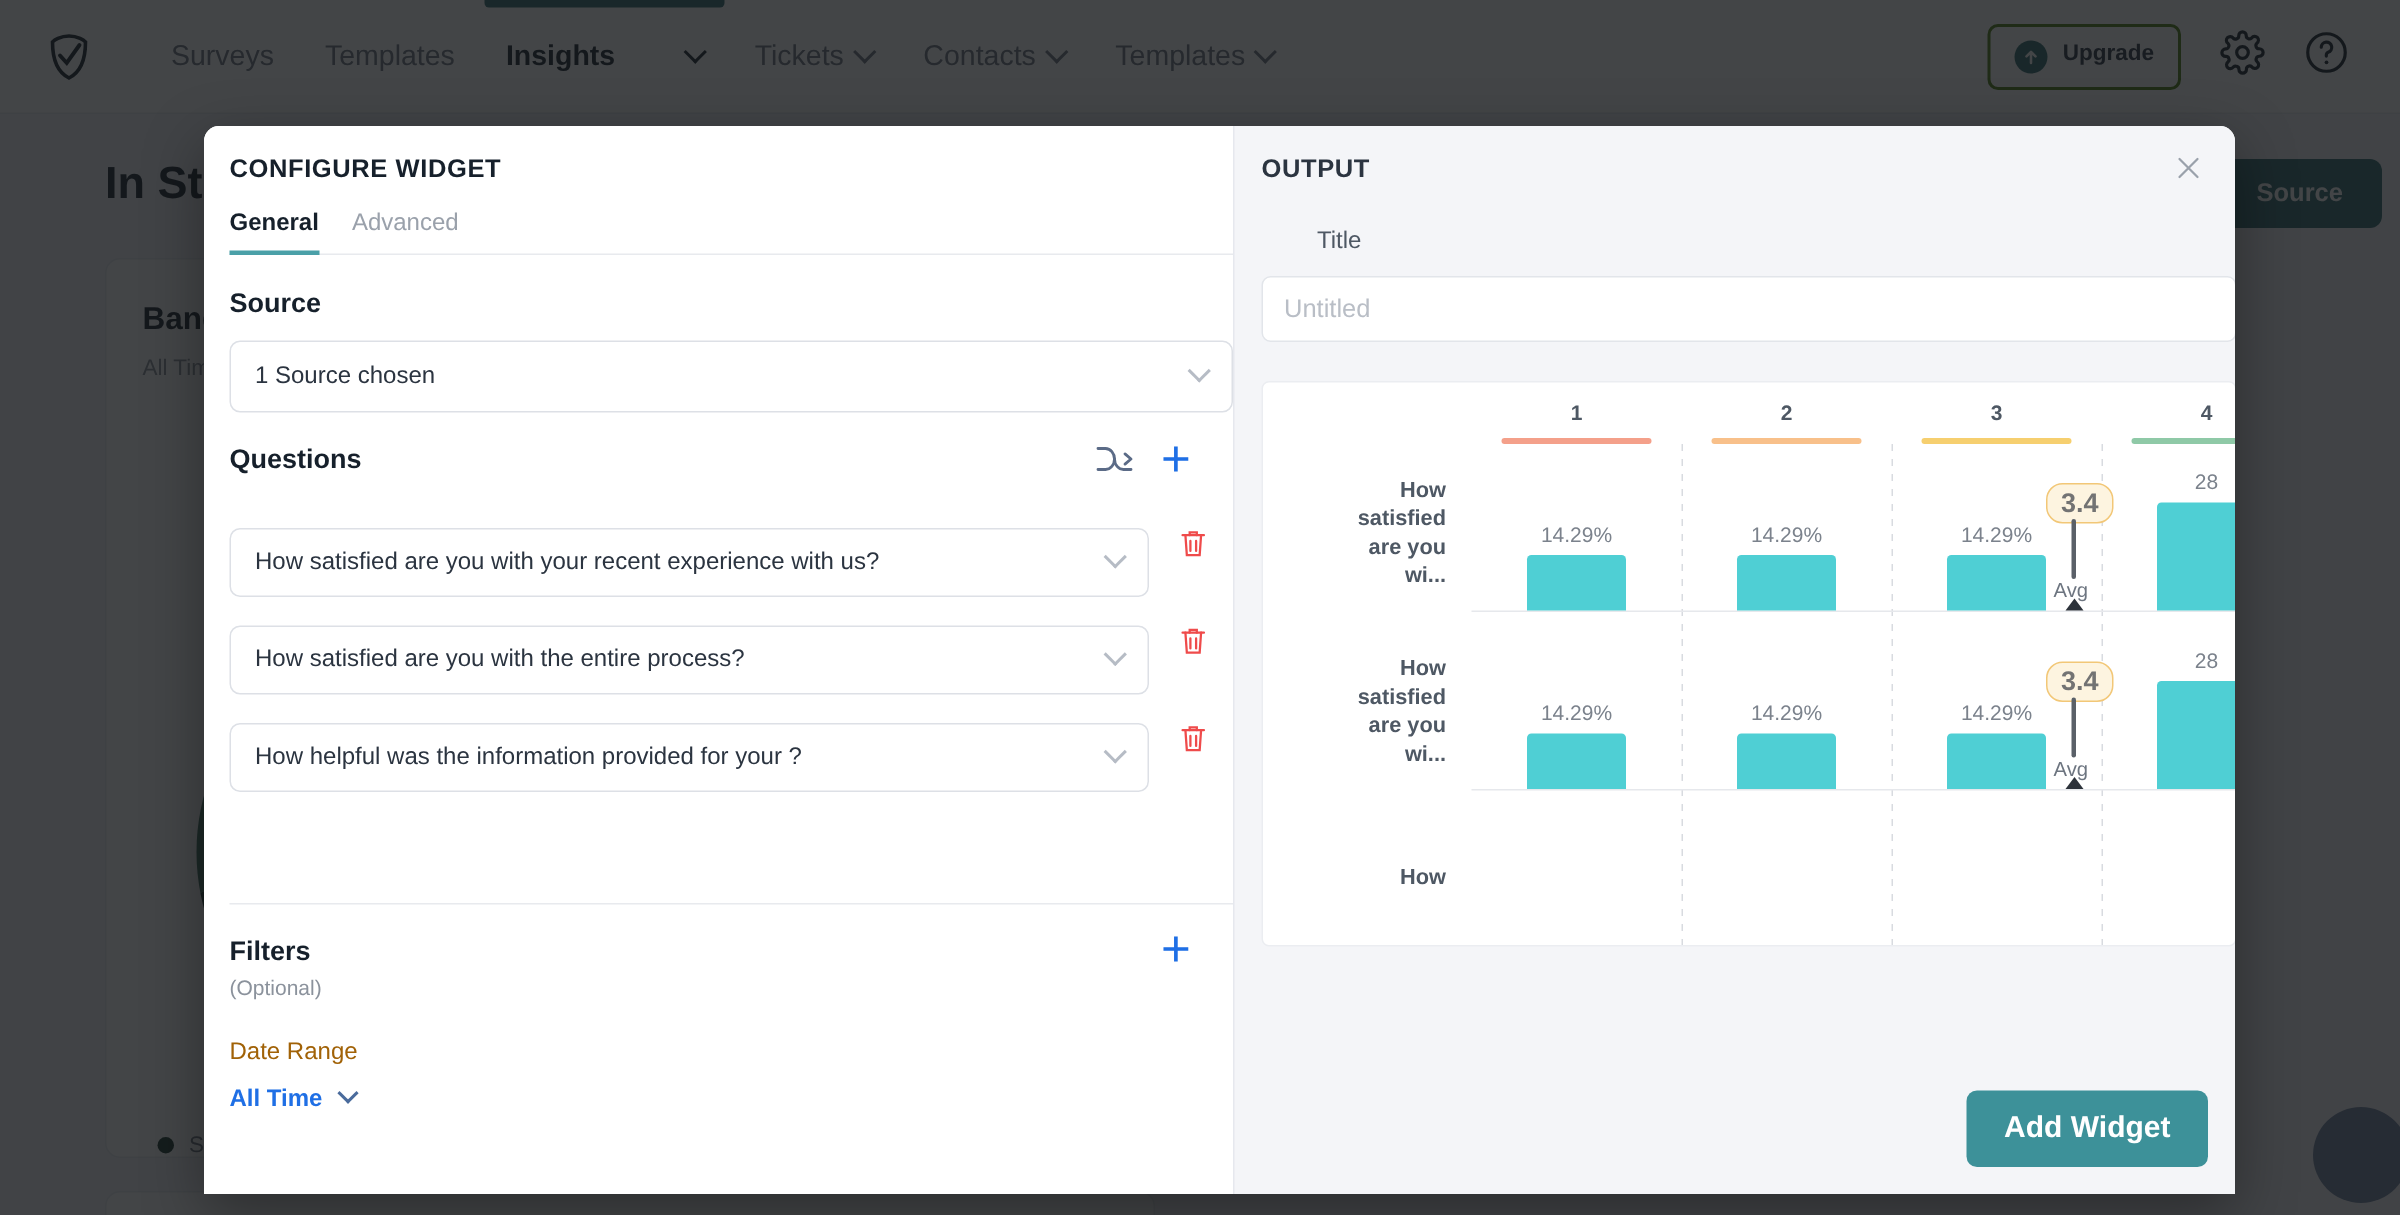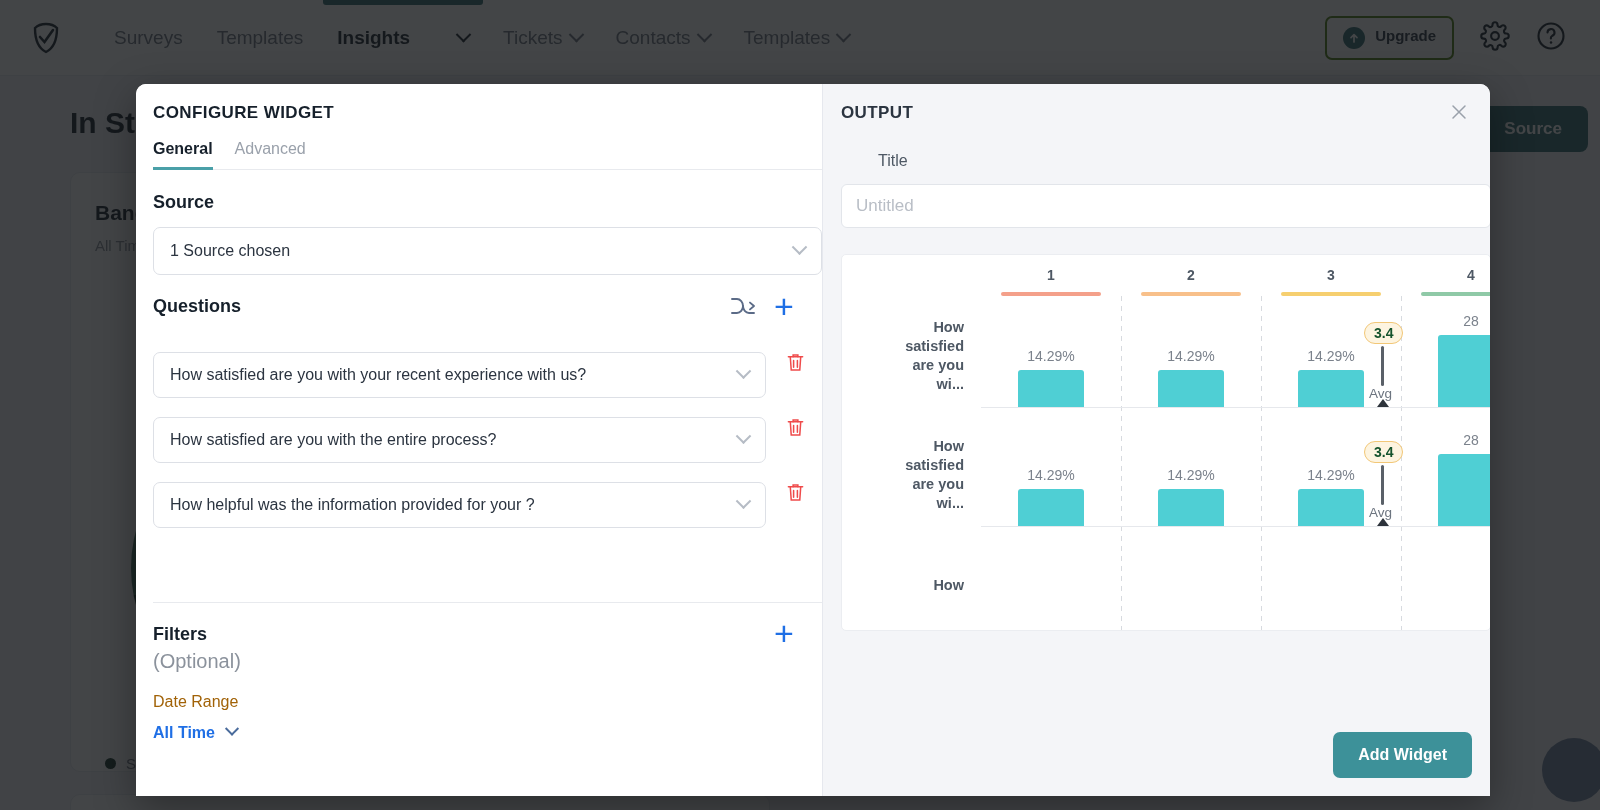--- a/index.html
+++ b/index.html
@@ -106,21 +106,21 @@
   #q-add-icon  { position:absolute; left: 638px; top: 205px; cursor:pointer;
                  font-size: 34px; color:#1f6fe5; line-height: 1; font-weight: 300; }
 
   .q-row { position:absolute; left: 17px; width: 669px; height: 46px; display:flex; }
   .q-select { width: 613px; height: 46px; border:1px solid #dde0e6; border-radius:7px; background:#fff;
               display:flex; align-items:center; padding: 0 16px; font-size:16px; color:#2b3440; cursor:pointer; }
   .q-del { margin-left: 20px; cursor:pointer; }
 
   #divider { position:absolute; left: 17px; top: 518px; width: 669px; height:1px; background:#e8eaee; }
   #filters-label { position:absolute; left: 17px; top: 540px; }
-  #filters-optional { position:absolute; left: 17px; top: 566px; font-size:20px; color:#8b929c; }
+  #filters-optional { position:absolute; left: 17px; top: 566px; font-size:14px; color:#8b929c; }
   #filters-add { position:absolute; left: 638px; top: 532px; font-size: 34px; color:#1f6fe5;
                  line-height:1; font-weight:300; cursor:pointer; }
   #date-range-label { position:absolute; left: 17px; top: 609px; font-size: 16px; color:#a16207; }
   #date-range-value { position:absolute; left: 17px; top: 640px; display:flex; align-items:center; gap:12px;
                       font-size:16px; font-weight:700; color:#1f6fe5; cursor:pointer; }
   .blue-caret { width:10px; height:10px; border-right:2px solid #4a6b9c; border-bottom:2px solid #4a6b9c;
                 transform: rotate(45deg) translate(-3px,-3px); }
 
   
   #output-title { position:absolute; left: 18px; top: 19px; font-size: 17px; font-weight: 700;
@@ -145,29 +145,29 @@
   .col-bar  { position:absolute; top: 37px; height: 4px; border-radius: 2px; }
   .vgrid { position:absolute; top: 41px; bottom: 0; width:1px;
            background: repeating-linear-gradient(to bottom,#d8dbe0 0 5px,transparent 5px 10px); }
   .row-band { position:absolute; left: 0; right: 0; }
   .row-label { position:absolute; left: 10px; width: 112px; text-align:right;
                font-size: 14.5px; font-weight:700; color:#4e5864; line-height: 19px; }
   .row-base { position:absolute; left: 139px; right: 0; height:1px; background:#e6e8ec; }
   .bar { position:absolute; background:#4fcfd4; border-radius: 3px 3px 0 0; }
   .bar-val { position:absolute; font-size: 14px; color:#7b828c; text-align:center; }
   .avg-pill { position:absolute; background:#fdf4e0; border:1.5px solid #f2c777; border-radius:11px;
-              font-size: 14px; font-weight: 700; color:#14532d; padding: 2px 9px; white-space:nowrap; }
+              font-size: 18px; font-weight: 700; color:#737373; padding: 2px 9px; white-space:nowrap; }
   .avg-stem { position:absolute; width: 3px; background:#5a6068; border-radius:2px; }
   .avg-text { position:absolute; font-size:13.5px; color:#6d7580; }
   .avg-tri { position:absolute; width:0; height:0; border-left:6px solid transparent;
              border-right:6px solid transparent; border-bottom:8px solid #2d333b; }
 
   #add-widget-btn {
     position:absolute; right: 18px; bottom: 18px; background:#3d9199; color:#fff;
-    font-size: 16px; font-weight:700; padding: 14px 25px; border-radius: 7px;
+    font-size: 20px; font-weight:700; padding: 14px 25px; border-radius: 7px;
     border:none; cursor:pointer; font-family: inherit;
   }
 </style>
 </head>
 <body>
 
 <div id="app-background">
 
   <div id="topnav">
     <div id="logo">

